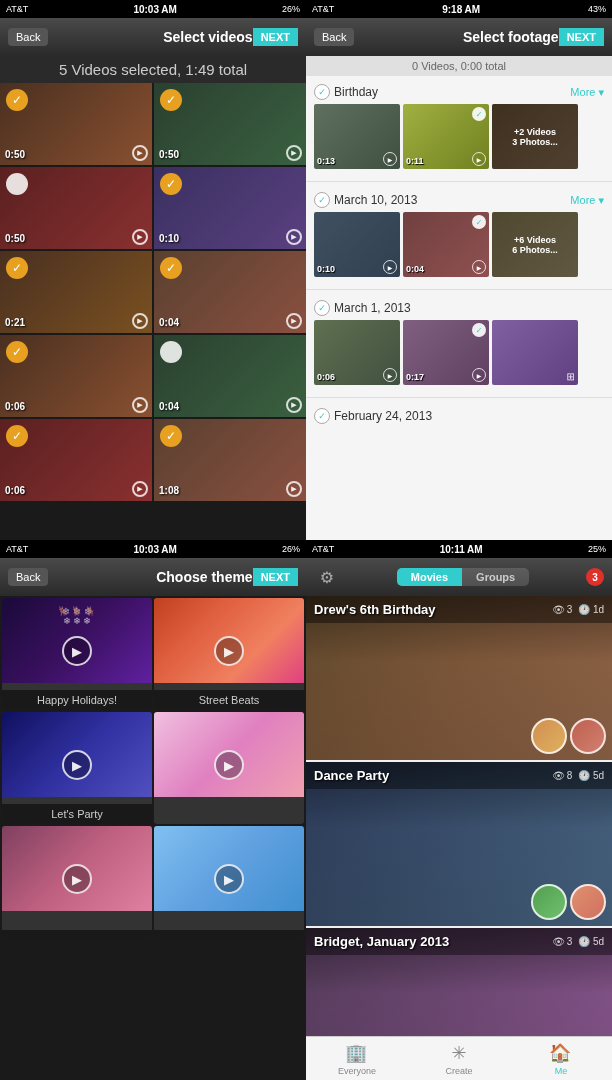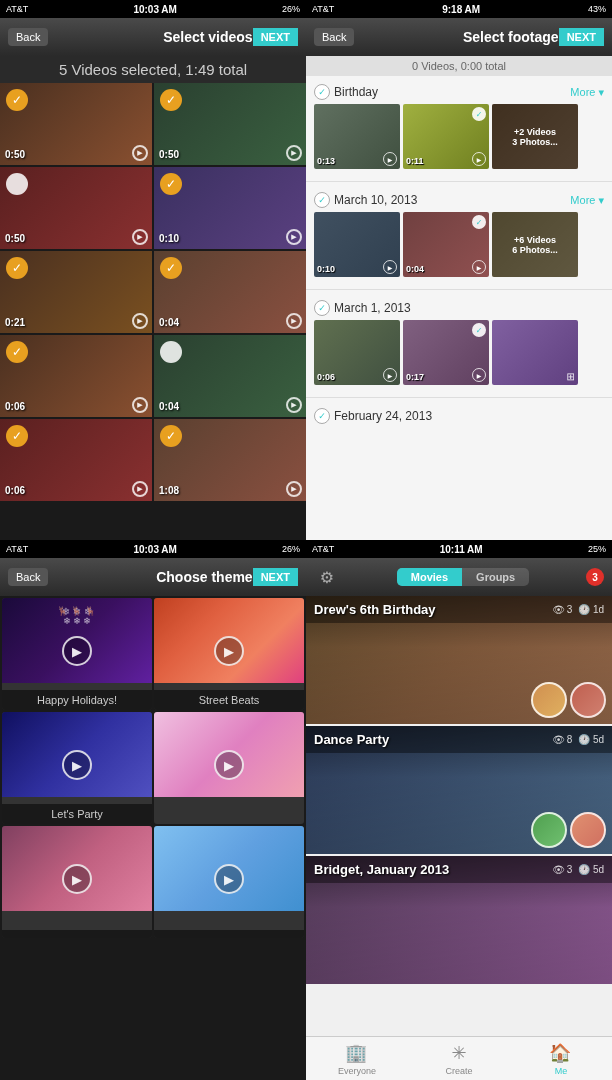--- a/index.html
+++ b/index.html
@@ -413,21 +413,21 @@
       font-weight: 600;
     }
 
     
     .movies-list {
       overflow-y: auto;
       height: calc(540px - 18px - 38px - 44px);
     }
     .movie-item {
       position: relative;
-      height: 128px;
+      height: 164px;
       overflow: hidden;
       margin-bottom: 2px;
     }
     .movie-overlay {
       position: absolute;
       top: 0; left: 0; right: 0; bottom: 0;
       background: linear-gradient(to bottom, rgba(0,0,0,0.4) 0%, rgba(0,0,0,0.1) 40%, rgba(0,0,0,0.2) 100%);
     }
     .movie-title-bar {
       position: absolute;

